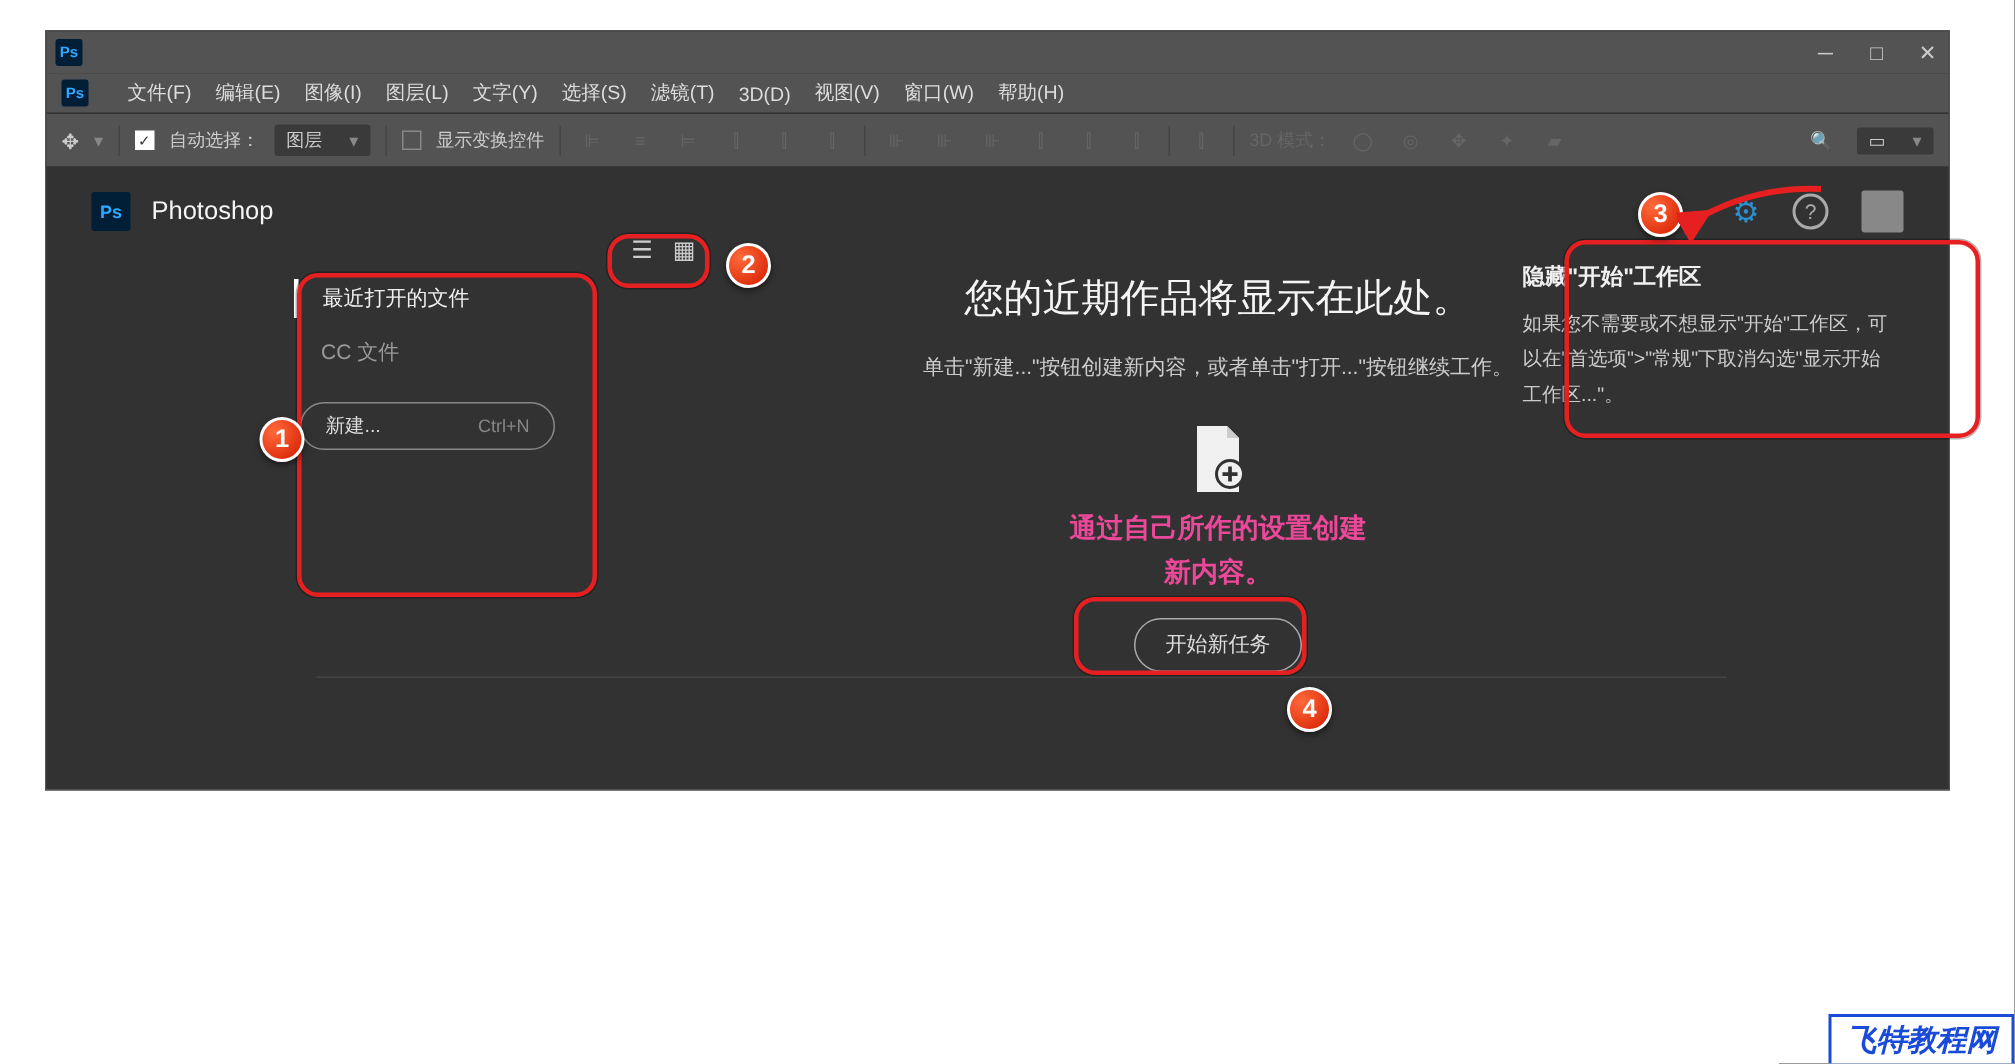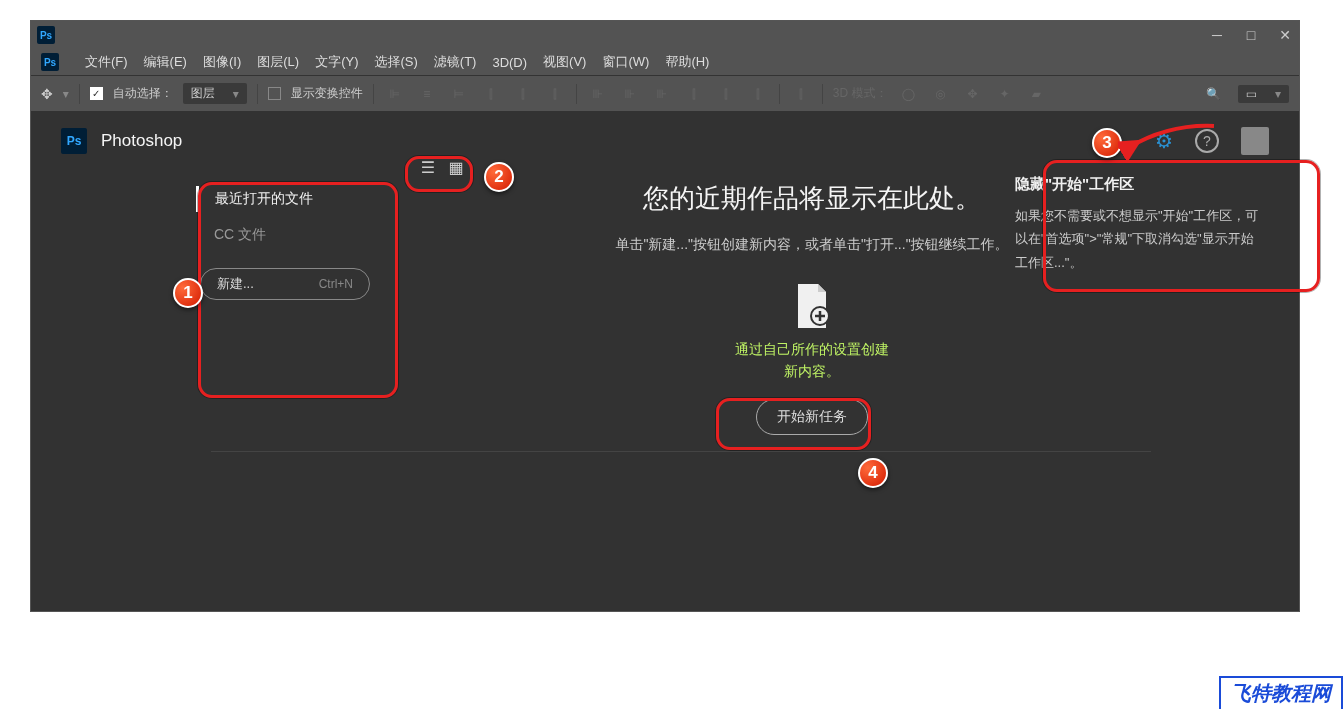--- a/index.html
+++ b/index.html
@@ -1,17 +1,17 @@
 <!DOCTYPE html>
 <html><head>
 <meta charset="utf-8">
 <style>
 * { margin: 0; padding: 0; box-sizing: border-box; font-family: "Microsoft YaHei", sans-serif; }
 body { background: #fff; width: 1343px; height: 709px; position: relative; }
-.window { position: absolute; top: 20px; left: 30px; width: 1270px; height: 592px; background: #323232; border: 1px solid #555; }
+.window { position: absolute; top: 20px; left: 30px; width: 1270px; height: 507px; background: #323232; border: 1px solid #555; }
 .titlebar { height: 28px; background: #535353; display: flex; align-items: center; padding: 0 6px; }
 .ps-logo { width: 18px; height: 18px; background: #001e36; color: #31a8ff; font-size: 10px; font-weight: bold; display: flex; align-items: center; justify-content: center; border-radius: 2px; }
 .win-controls { margin-left: auto; display: flex; gap: 18px; color: #ccc; font-size: 14px; }
 .win-btn { width: 16px; text-align: center; cursor: pointer; }
 .menubar { height: 26px; background: #535353; display: flex; align-items: center; padding: 0 10px; gap: 16px; color: #ddd; font-size: 13px; }
 .menu-item { cursor: pointer; white-space: nowrap; }
 .toolbar { height: 36px; background: #535353; border-top: 1px solid #333; display: flex; align-items: center; padding: 0 10px; gap: 10px; color: #ccc; font-size: 12px; }
 .tool-icon { color: #ccc; font-size: 14px; }
 .checkbox { width: 13px; height: 13px; background: #fff; display: inline-flex; align-items: center; justify-content: center; color: #333; font-size: 10px; }
 .dropdown { background: #3a3a3a; padding: 2px 8px; border-radius: 2px; display: flex; align-items: center; gap: 18px; }
@@ -31,21 +31,21 @@
 .side-sub { color: #999; font-size: 14px; padding: 4px 0 4px 18px; margin-bottom: 20px; }
 .pill-btn { width: 170px; height: 32px; border: 1px solid #888; border-radius: 16px; display: flex; align-items: center; padding: 0 16px; color: #ddd; font-size: 13px; margin-bottom: 10px; margin-left: 4px; cursor: pointer; }
 .pill-btn .shortcut { margin-left: auto; color: #888; font-size: 12px; }
 .view-toggle { position: absolute; left: 384px; top: 45px; display: flex; gap: 2px; }
 .vt-btn { width: 26px; height: 22px; color: #ccc; display: flex; align-items: center; justify-content: center; cursor: pointer; }
 .center-area { position: absolute; left: 416px; top: 70px; width: 730px; text-align: center; color: #f0f0f0; }
 .big-title { font-size: 26px; margin-bottom: 20px; color: #f5f5f5; }
 .subtitle { font-size: 14px; color: #ccc; margin-bottom: 30px; }
 .doc-icon { width: 36px; height: 44px; margin: 0 auto 10px; position: relative; }
 .doc-icon svg { width: 100%; height: 100%; }
-.desc-text { font-size: 14px; color: #bef264; line-height: 1.6; }
+.desc-text { font-size: 18px; color: #ec4899; line-height: 1.6; font-weight: bold; }
 .start-btn { display: inline-block; padding: 8px 20px; border: 1px solid #aaa; border-radius: 18px; color: #ddd; font-size: 14px; margin-top: 16px; cursor: pointer; }
 .hr-line { position: absolute; left: 180px; top: 340px; width: 940px; height: 1px; background: #444; }
 .info-box { position: absolute; right: 20px; top: 50px; width: 280px; padding: 14px 16px; color: #ddd; }
 .info-title { font-size: 15px; font-weight: bold; margin-bottom: 10px; color: #f0f0f0; }
 .info-text { font-size: 13px; line-height: 1.8; color: #ccc; }
 
 
 .anno-box { position: absolute; border: 3px solid #e62020; border-radius: 14px; pointer-events: none; box-shadow: 0 0 0 1px rgba(0,0,0,.3); }
 .anno-num { position: absolute; width: 30px; height: 30px; background: radial-gradient(circle at 30% 30%, #ff6a3a, #d41a00); border-radius: 50%; border: 2px solid #fff; color: #fff; font-weight: bold; font-size: 17px; display: flex; align-items: center; justify-content: center; box-shadow: 0 2px 4px rgba(0,0,0,.5); pointer-events: none; }
 .arrow { position: absolute; pointer-events: none; }

